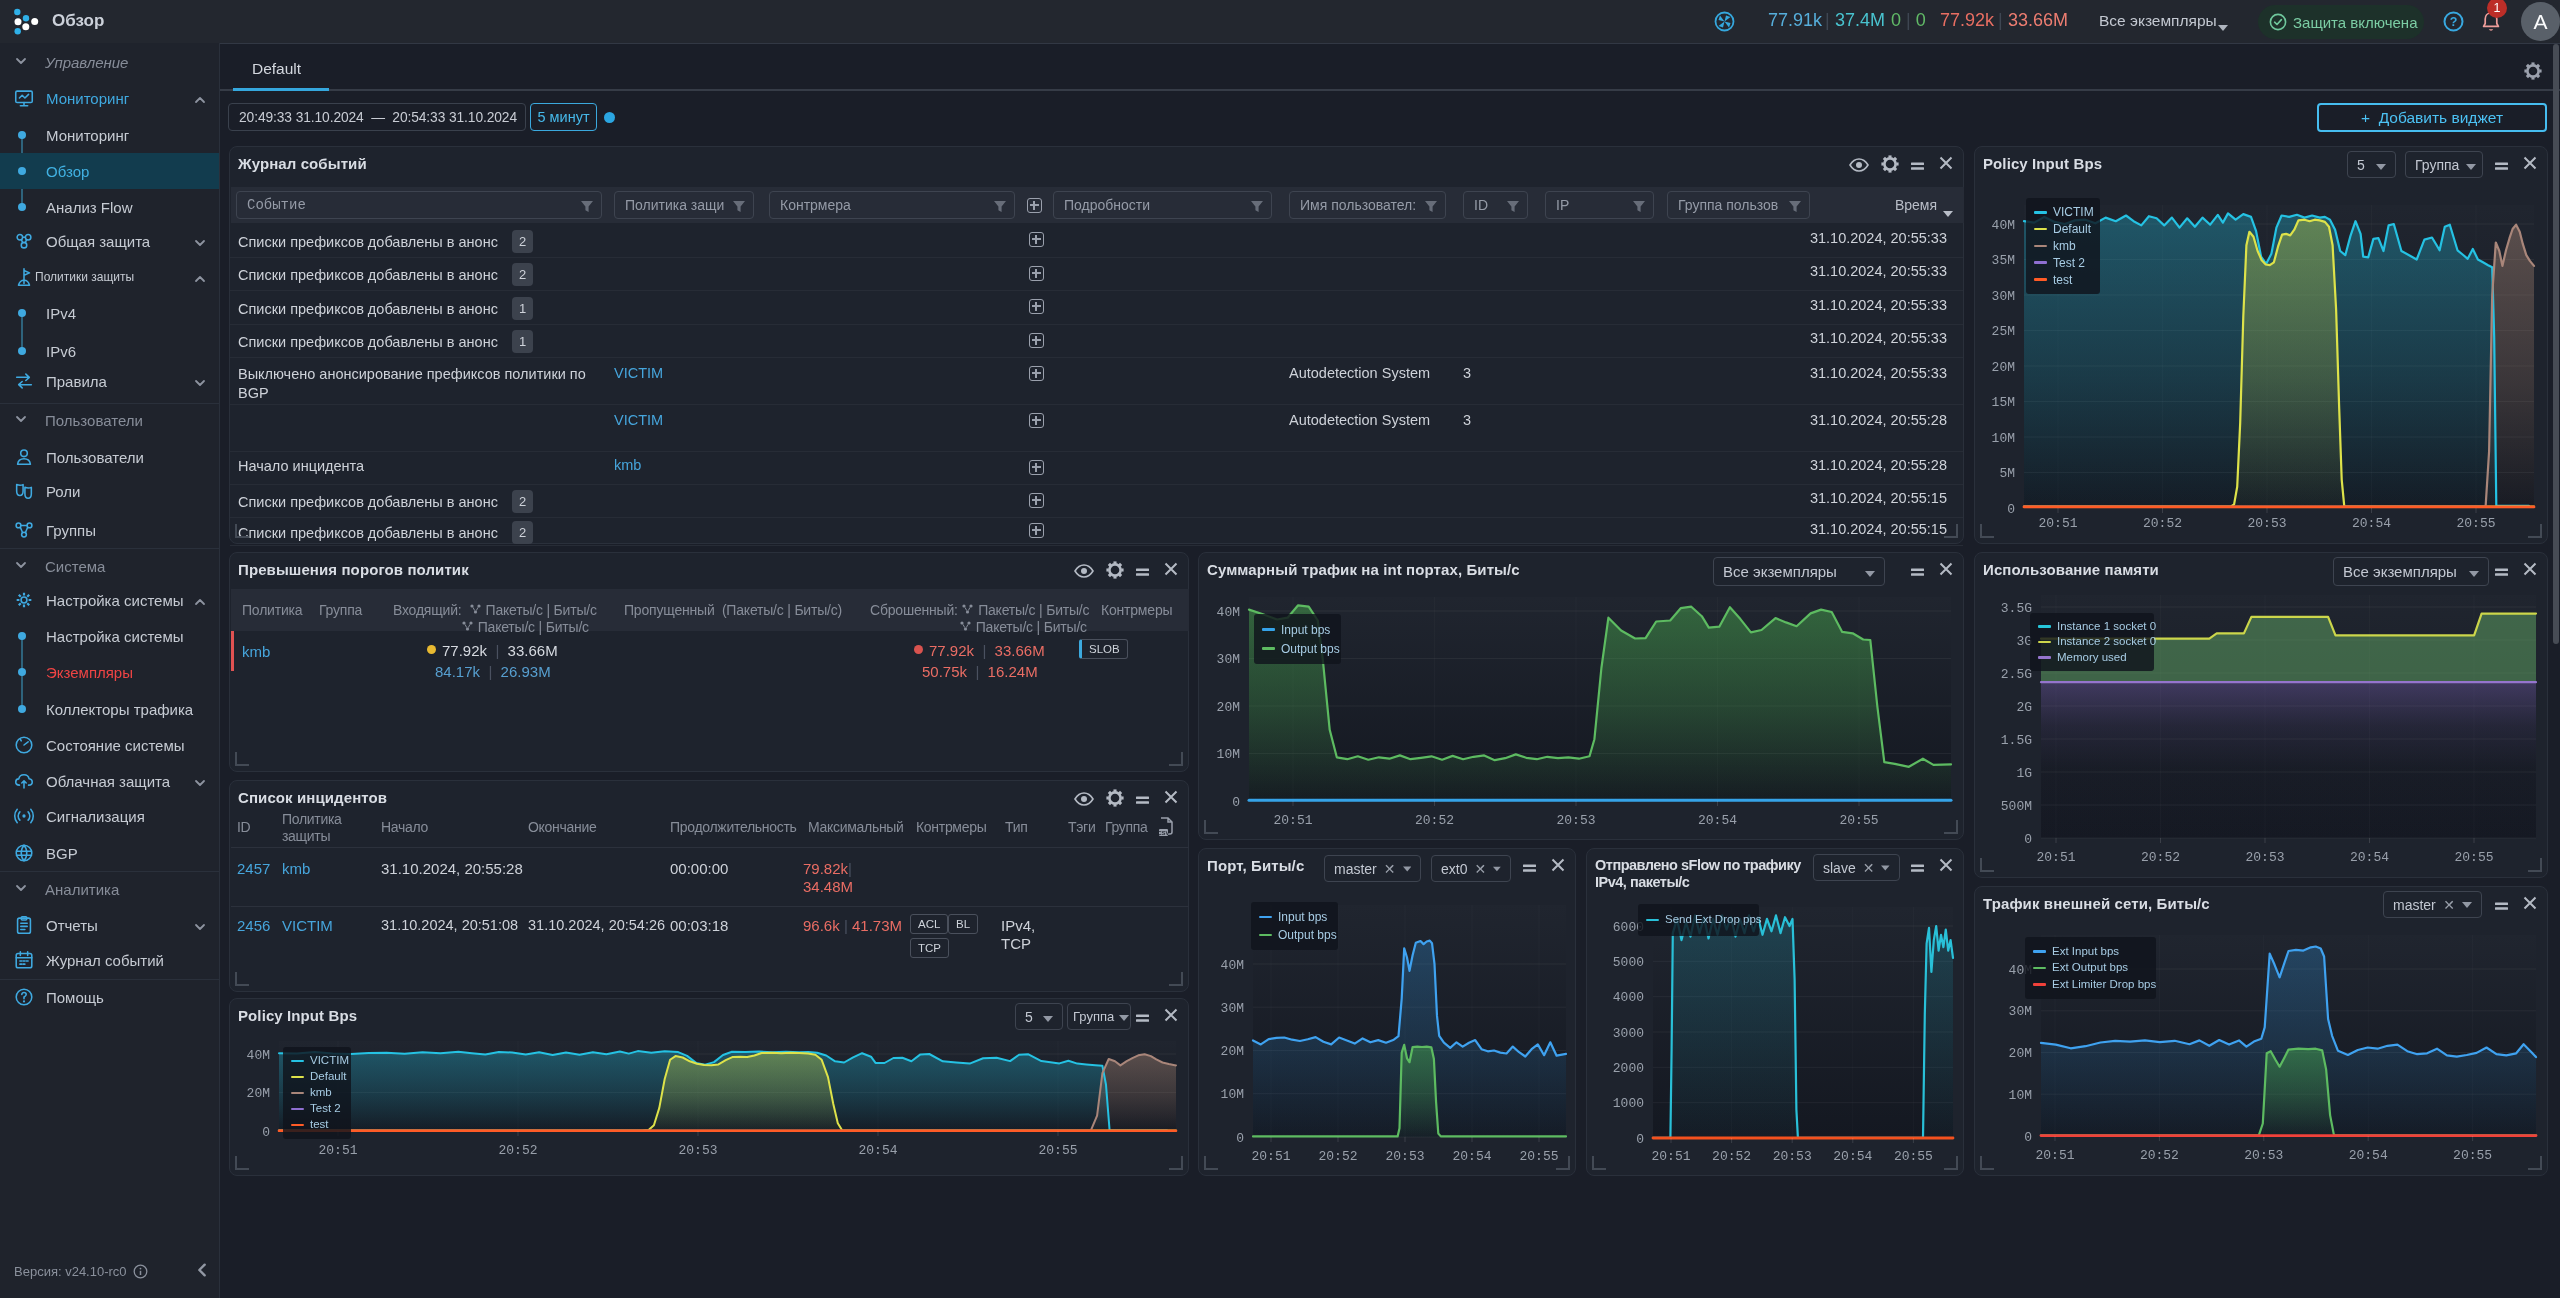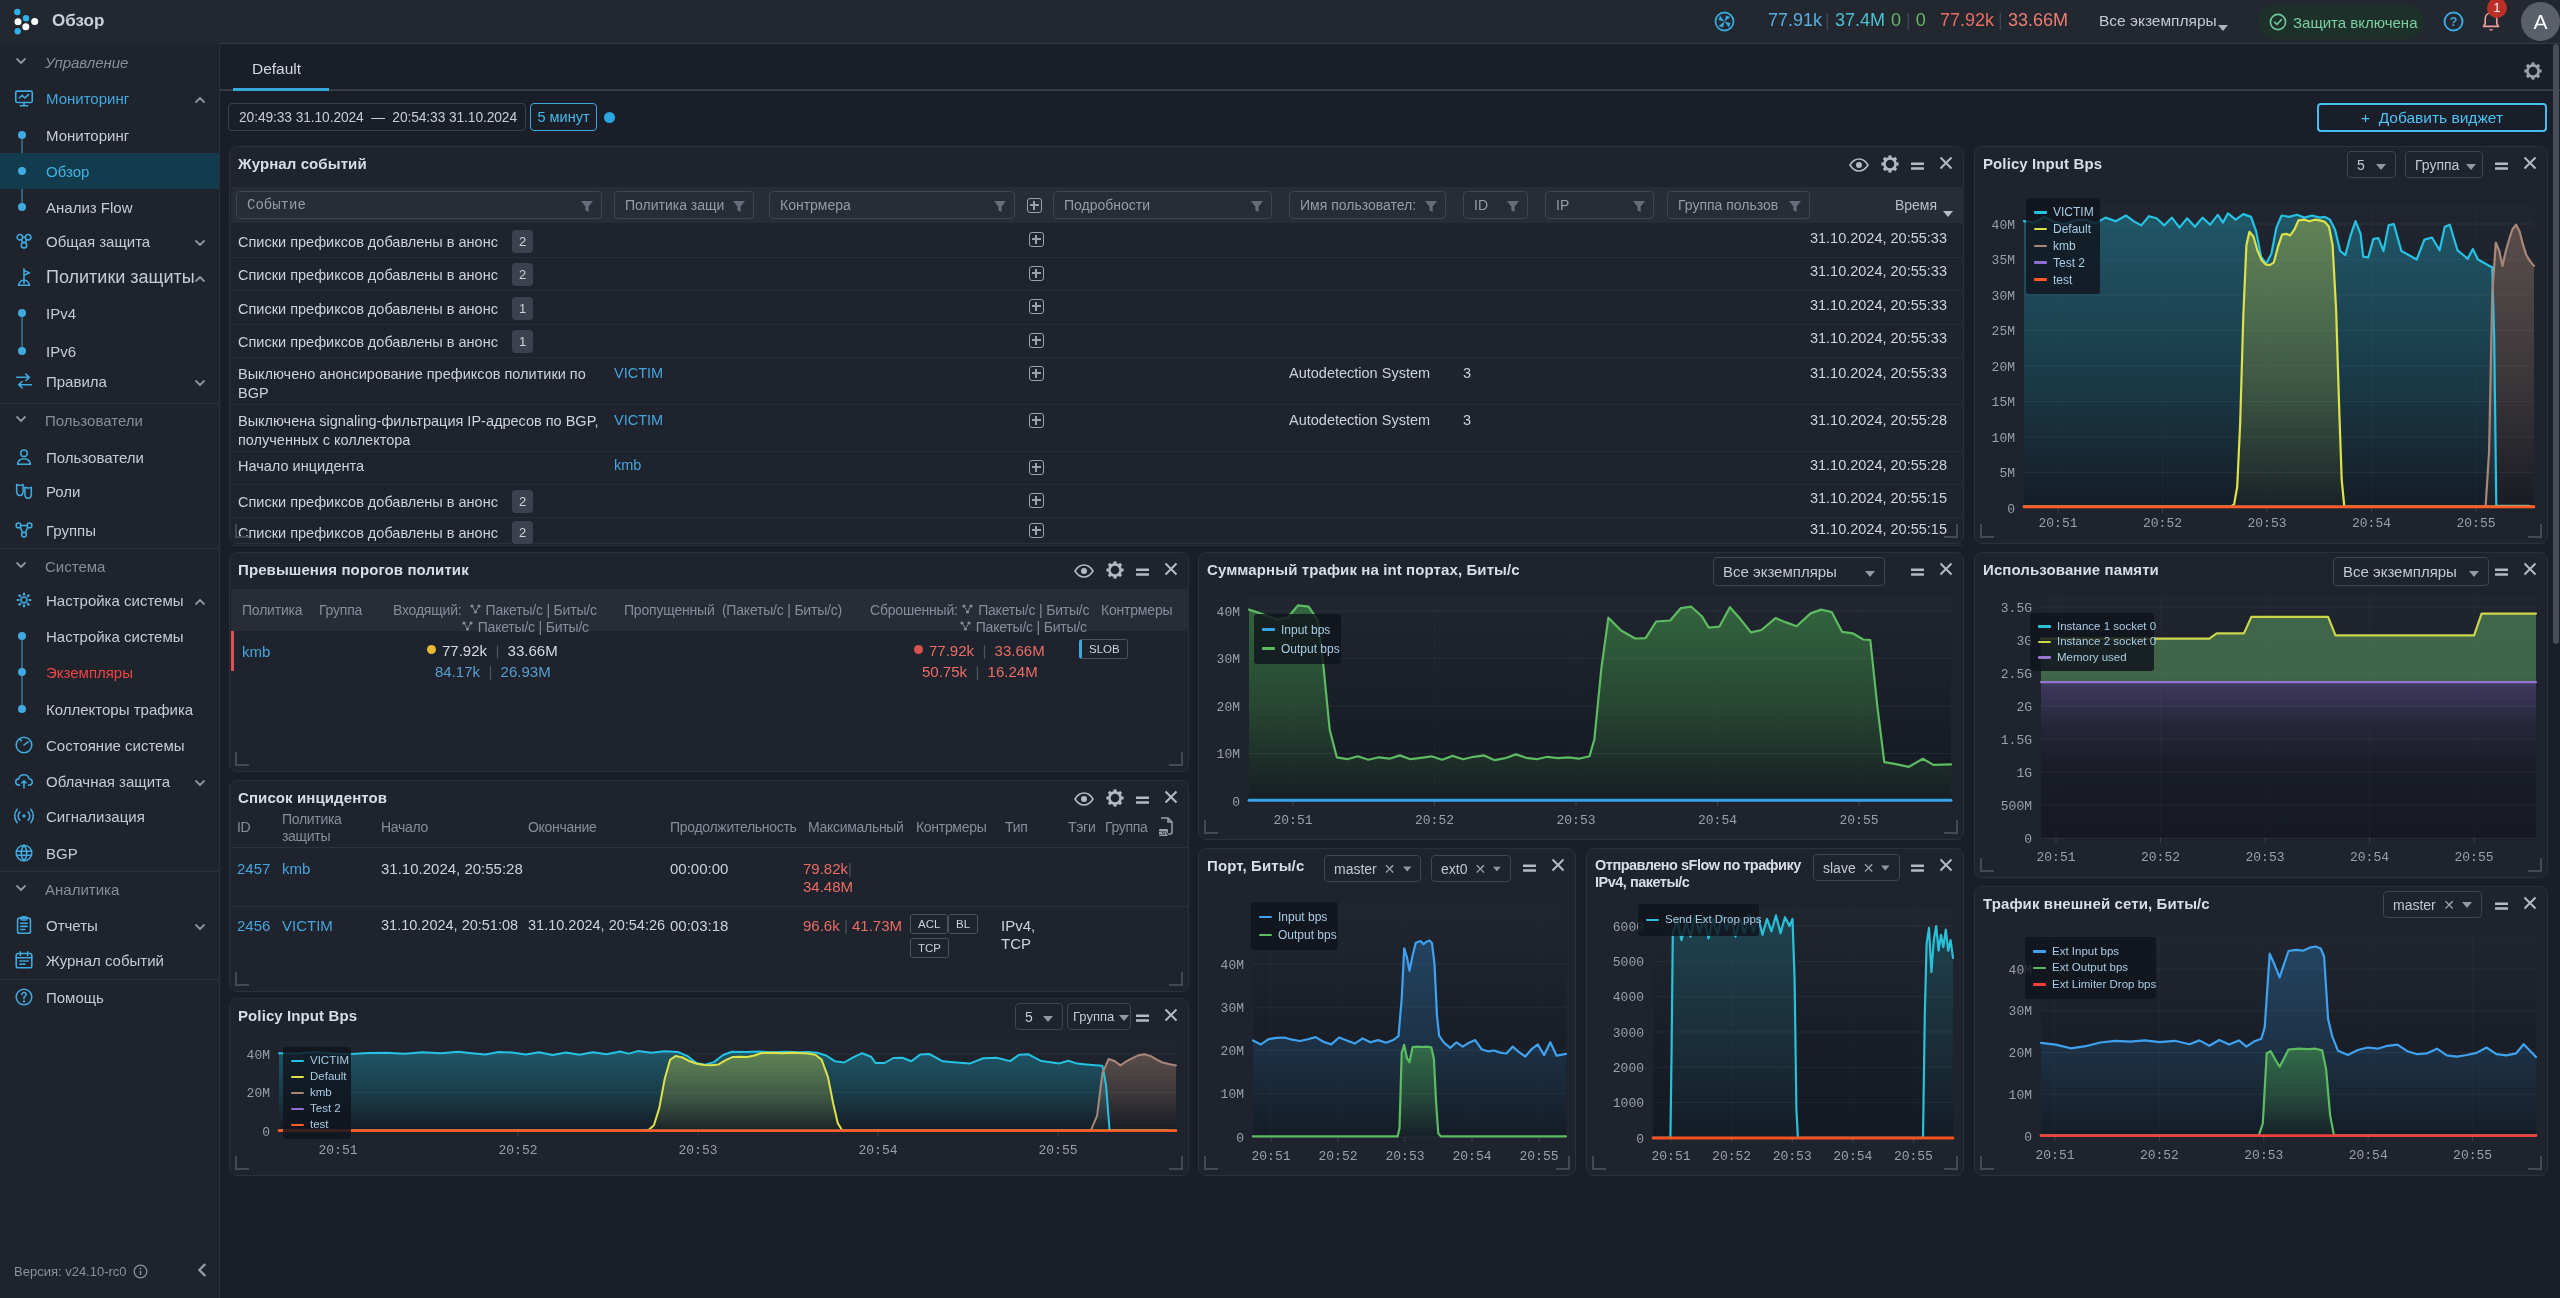--- a/index.html
+++ b/index.html
@@ -111,21 +111,21 @@
         <span style="margin-left:11px;font-size:15px;color:#c6cbd3;">Общая защита</span>
         <span style="position:absolute;right:13px;top:12px;"><svg width="12" height="12" viewBox="0 0 12 12">
             <path d="M2 4 L6 8 L10 4" fill="none" stroke="#8d93a0" stroke-width="1.8" stroke-linecap="round" stroke-linejoin="round"></path>
           </svg></span>
       </div>
       <div class="mi" style="top:216px;">
         <svg style="margin-left:13px" width="22" height="22" viewBox="0 0 24 24">
           <path d="M12 3 L12 19 M12 5 L18 7.5 L12 10" fill="none" stroke="#3fa9e0" stroke-width="1.7" stroke-linecap="round" stroke-linejoin="round"></path>
           <path d="M6 21 C7 17 9 15.5 12 15.5 C15 15.5 17 17 18 21 Z" fill="none" stroke="#3fa9e0" stroke-width="1.7" stroke-linecap="round" stroke-linejoin="round"></path>
         </svg>
-        <span style="margin-left:11px;font-size:18px;color:#c6cbd3;">Политики защиты</span>
+        <span style="font-size:12px;color:#c6cbd3;">Политики защиты</span>
         <span style="position:absolute;right:13px;top:12px;"><svg width="12" height="12" viewBox="0 0 12 12">
             <path d="M2 8 L6 4 L10 8" fill="none" stroke="#8d93a0" stroke-width="1.8" stroke-linecap="round" stroke-linejoin="round"></path>
           </svg></span>
       </div>
       <div class="mi" style="top:252px;">
         <span style="margin-left:18px;width:8px;height:8px;border-radius:50%;background:#3fa9e0;flex:none;"></span>
         <span style="margin-left:20px;font-size:15px;color:#c6cbd3;">IPv4</span>
       </div>
       <div class="mi" style="top:290px;">
         <span style="margin-left:18px;width:8px;height:8px;border-radius:50%;background:#3fa9e0;flex:none;"></span>
@@ -397,21 +397,20 @@
       </div>
       <div class="a" style="left:0;top:210px;width:1733px;height:47px;border-bottom:1px solid #272c36;overflow:hidden;">
         <div class="a" style="left:8px;top:8px;font-size:14.5px;color:#ced2d9;line-height:19px;white-space:nowrap;">Выключено анонсирование префиксов политики по<br>BGP</div>
         <div class="a" style="left:384px;top:8px;font-size:14.5px;color:#46a5dc;">VICTIM</div>
         <div class="plus" style="left:799px;top:9px;"></div>
         <div class="a" style="left:1059px;top:8px;font-size:14.5px;color:#ced2d9;">Autodetection System</div>
         <div class="a" style="left:1233px;top:8px;font-size:14.5px;color:#ced2d9;">3</div>
         <div class="a" style="right:16px;top:8px;font-size:14.5px;color:#ced2d9;">31.10.2024, 20:55:33</div>
       </div>
       <div class="a" style="left:0;top:257px;width:1733px;height:47px;border-bottom:1px solid #272c36;overflow:hidden;">
-        <div class="a" style="left:8px;top:8px;font-size:14.5px;color:#ced2d9;line-height:19px;white-space:nowrap;">Выключена signaling-фильтрация IP-адресов по BGP,<br>полученных с коллектора</div>
         <div class="a" style="left:384px;top:8px;font-size:14.5px;color:#46a5dc;">VICTIM</div>
         <div class="plus" style="left:799px;top:9px;"></div>
         <div class="a" style="left:1059px;top:8px;font-size:14.5px;color:#ced2d9;">Autodetection System</div>
         <div class="a" style="left:1233px;top:8px;font-size:14.5px;color:#ced2d9;">3</div>
         <div class="a" style="right:16px;top:8px;font-size:14.5px;color:#ced2d9;">31.10.2024, 20:55:28</div>
       </div>
       <div class="a" style="left:0;top:304px;width:1733px;height:33px;border-bottom:1px solid #272c36;overflow:hidden;">
         <div class="a" style="left:8px;top:6px;font-size:14.5px;color:#ced2d9;line-height:19px;white-space:nowrap;">Начало инцидента</div>
         <div class="a" style="left:384px;top:6px;font-size:14.5px;color:#46a5dc;">kmb</div>
         <div class="plus" style="left:799px;top:9px;"></div>

